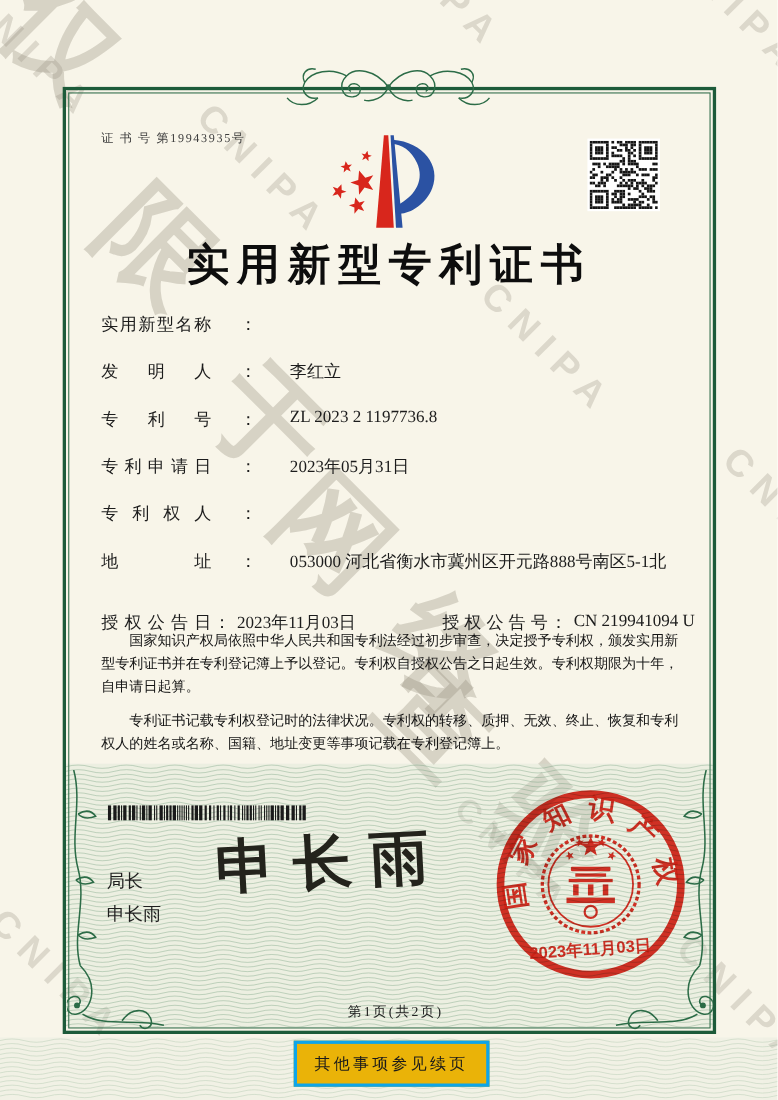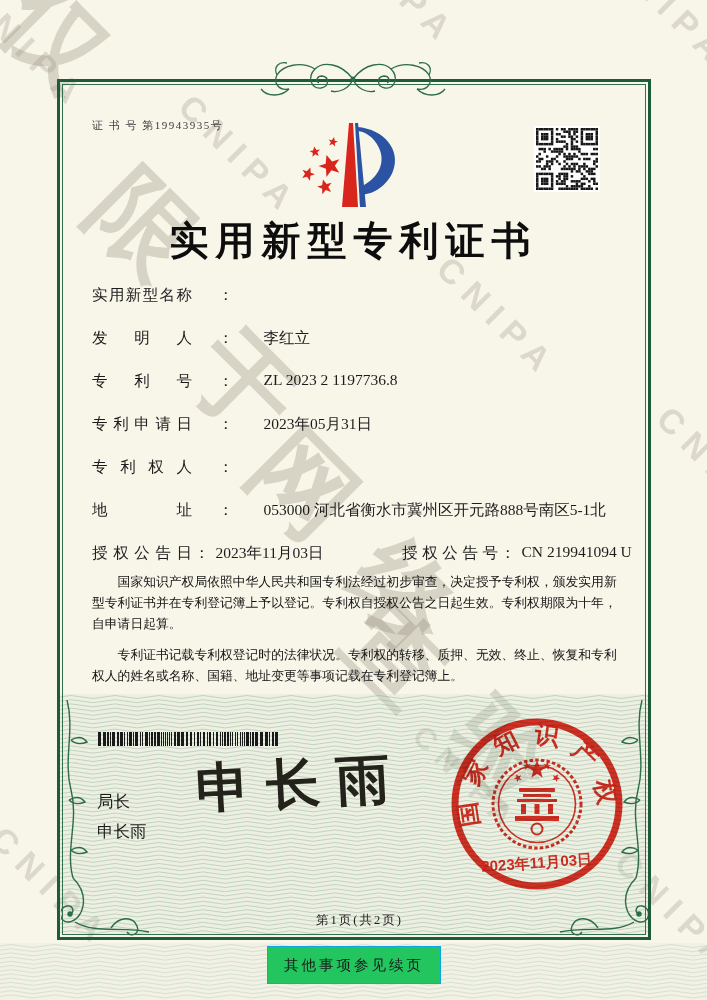--- a/index.html
+++ b/index.html
@@ -31,40 +31,40 @@
 
   .title{position:absolute;left:0;right:0;top:214px;text-align:center;font-size:39px;
          font-weight:bold;letter-spacing:7px;color:#0d0d0d;z-index:2;}
 
   .fields{position:absolute;left:92px;top:285px;width:545px;z-index:2;
           font-size:15.5px;color:#1c1c1c;}
   .frow{height:43px;display:flex;align-items:flex-start;gap:24px;}
   .lbl{display:inline-block;width:100px;text-align:justify;text-align-last:justify;}
   .lbl2{display:inline-block;width:96px;text-align:justify;text-align-last:justify;}
   .colon{margin:0 6px 0 2px;}
-  .pair{display:flex;}
+  .pair{display:flex;margin-top:13px;}
   .pair1{width:286px;flex:0 0 286px;}
 
   .paras{position:absolute;left:92px;top:572px;width:530px;z-index:2;
          font-size:12.8px;line-height:21px;color:#141414;}
   .paras p{margin:0 0 10px;text-indent:2em;}
 
   .barcode{position:absolute;left:98px;top:732px;z-index:2;}
   .sig{position:absolute;left:97px;top:786px;z-index:2;
        font-family:"Liberation Sans",sans-serif;font-size:16.5px;color:#1e1e1e;line-height:30px;}
   .script-sig{position:absolute;left:196px;top:748px;z-index:3;font-size:54px;font-weight:600;
               color:#23231c;transform:rotate(-3deg);letter-spacing:16px;
               font-family:"Liberation Serif",serif;}
 
   .seal{position:absolute;left:447px;top:712px;z-index:3;mix-blend-mode:multiply;}
 
   .pageno{position:absolute;left:12px;right:0;top:912px;text-align:center;font-size:12.5px;
           letter-spacing:2px;color:#222;z-index:2;}
-  .contbox{position:absolute;left:267px;top:946px;width:172px;height:36px;background:#22c55e;
-           border:1px solid #0ea5e9;z-index:2;display:flex;align-items:center;justify-content:center;
+  .contbox{position:absolute;left:267px;top:946px;width:172px;height:36px;background:#eab308;
+           border:3px solid #0ea5e9;z-index:2;display:flex;align-items:center;justify-content:center;
            font-size:14.5px;letter-spacing:3px;color:#1a1a1a;}
 </style>
 </head>
 <body>
 
 <div class="page">
 
   <div class="wm-layer" id="wm-layer">
       <span class="wm wm-char" style="left: 6px; top: -30px; font-size: 100px;">仅</span>
       <span class="wm wm-char" style="left: 92px; top: 158px; font-size: 100px;">限</span>

